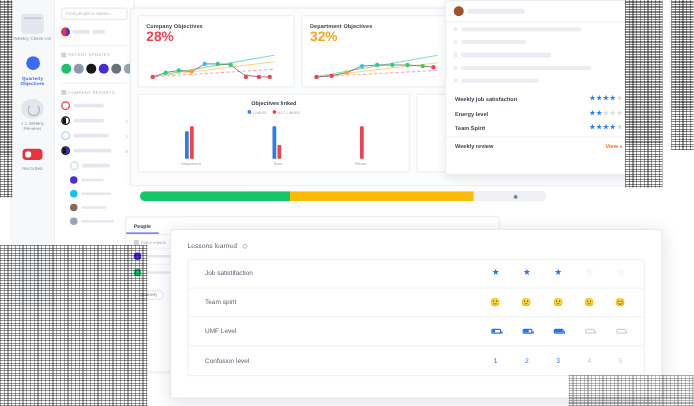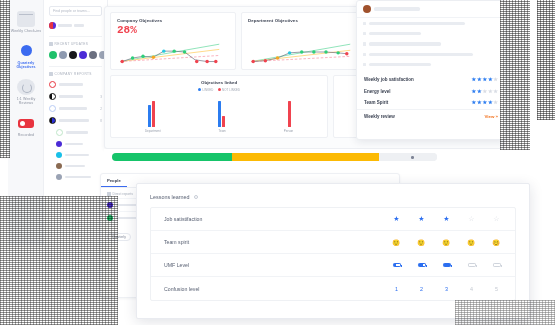--- a/index.html
+++ b/index.html
@@ -92,21 +92,21 @@
     background: #fbfcfd; border: 1px solid #edeff3; border-radius: 3px;
     box-shadow: 0 1px 4px rgba(20,30,60,.07);
     padding: 5px;
   }
   .kpi-row { display: flex; gap: 5px; }
   .kpi {
     flex: 1; background: #fff; border: 1px solid #eef0f4; border-radius: 2px;
     padding: 5px 6px 4px; height: 58px; position: relative; overflow: hidden;
   }
   .kpi-title { font-size: 4.4px; font-weight: bold; color: #3c4353; letter-spacing: .1px;}
-  .kpi-val { font-size: 11px; font-weight: bold; margin-top: 1px; line-height: 12px; font-family: Liberation Mono, monospace;}
+  .kpi-val { font-size: 11px; font-weight: bold; margin-top: 1px; line-height: 12px;}
   .spark { position: absolute; left: 6px; right: 4px; bottom: 4px; height: 26px; }
 
   .chart-row { display: flex; gap: 5px; margin-top: 5px; }
   .chart-card {
     background: #fff; border: 1px solid #eef0f4; border-radius: 2px;
     padding: 4px 5px 3px; height: 63px; position: relative;
   }
   .cc-left { flex: 1.35; }
   .cc-right { flex: 1; }
   .cc-title { font-size: 4.4px; font-weight: bold; color: #3c4353; text-align: center; }
@@ -316,20 +316,21 @@
             <circle cx="66" cy="14" r="2" fill="#2ecf7a"></circle>
           <circle cx="78" cy="15" r="2" fill="#2ecf7a"></circle>
             <circle cx="92" cy="26" r="2" fill="#f0434f"></circle>
           <circle cx="104" cy="26" r="2" fill="#f0434f"></circle>
             <circle cx="114" cy="26" r="2" fill="#f0434f"></circle>
         </svg>
       </div>
 
       <div class="kpi">
         <div class="kpi-title">Department Objectives</div>
+        <div class="kpi-val" style="color:#f5a623">32%</div>
         <svg class="spark" viewBox="0 0 120 30" preserveAspectRatio="none">
           <path d="M4 26 L118 6" stroke="#7fe0b0" stroke-width="1" fill="none"></path>
           <path d="M4 26 L118 13" stroke="#ffd479" stroke-width="1" fill="none"></path>
           <path d="M4 26 L118 20" stroke="#f9a7b5" stroke-width="1" fill="none" stroke-dasharray="3 2"></path>
           <polyline points="6,26 20,25 34,22 48,16 62,15 76,15 90,15 104,16 114,17" stroke="#6b7080" stroke-width=".8" fill="none"></polyline>
           <circle cx="6" cy="26" r="2" fill="#f0434f"></circle>
             <circle cx="20" cy="25" r="2" fill="#f0434f"></circle>
           <circle cx="34" cy="22" r="2" fill="#f5a623"></circle>
             <circle cx="48" cy="16" r="2" fill="#28c7e0"></circle>
           <circle cx="62" cy="15" r="2" fill="#2ecf7a"></circle>

